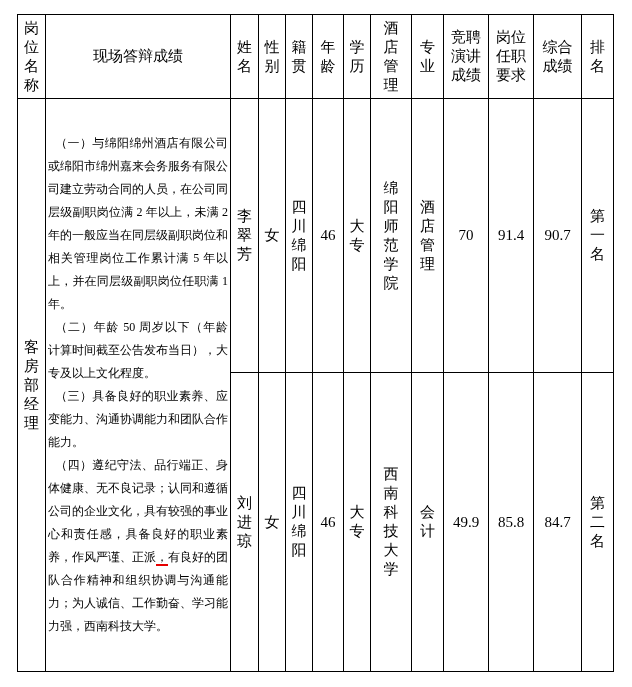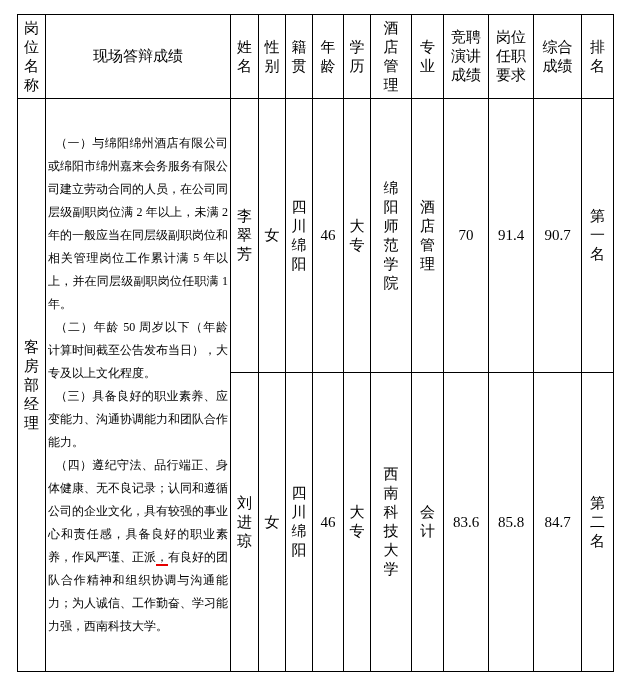--- a/index.html
+++ b/index.html
@@ -170,21 +170,21 @@
     <td><span>46</span></td>
     <td>
           <div class="vt w1">大专</div>
         </td>
     <td>
           <div class="vt w1">西南科技大学</div>
         </td>
     <td>
           <div class="vt w1">会计</div>
         </td>
-    <td><span>83.6</span></td>
+    <td><span>49.9</span></td>
     <td><span>85.8</span></td>
     <td><span>84.7</span></td>
     <td>
           <div class="vt w1">第二名</div>
         </td>
   </tr>
 </tbody>
   </table>
 
 </body></html>

